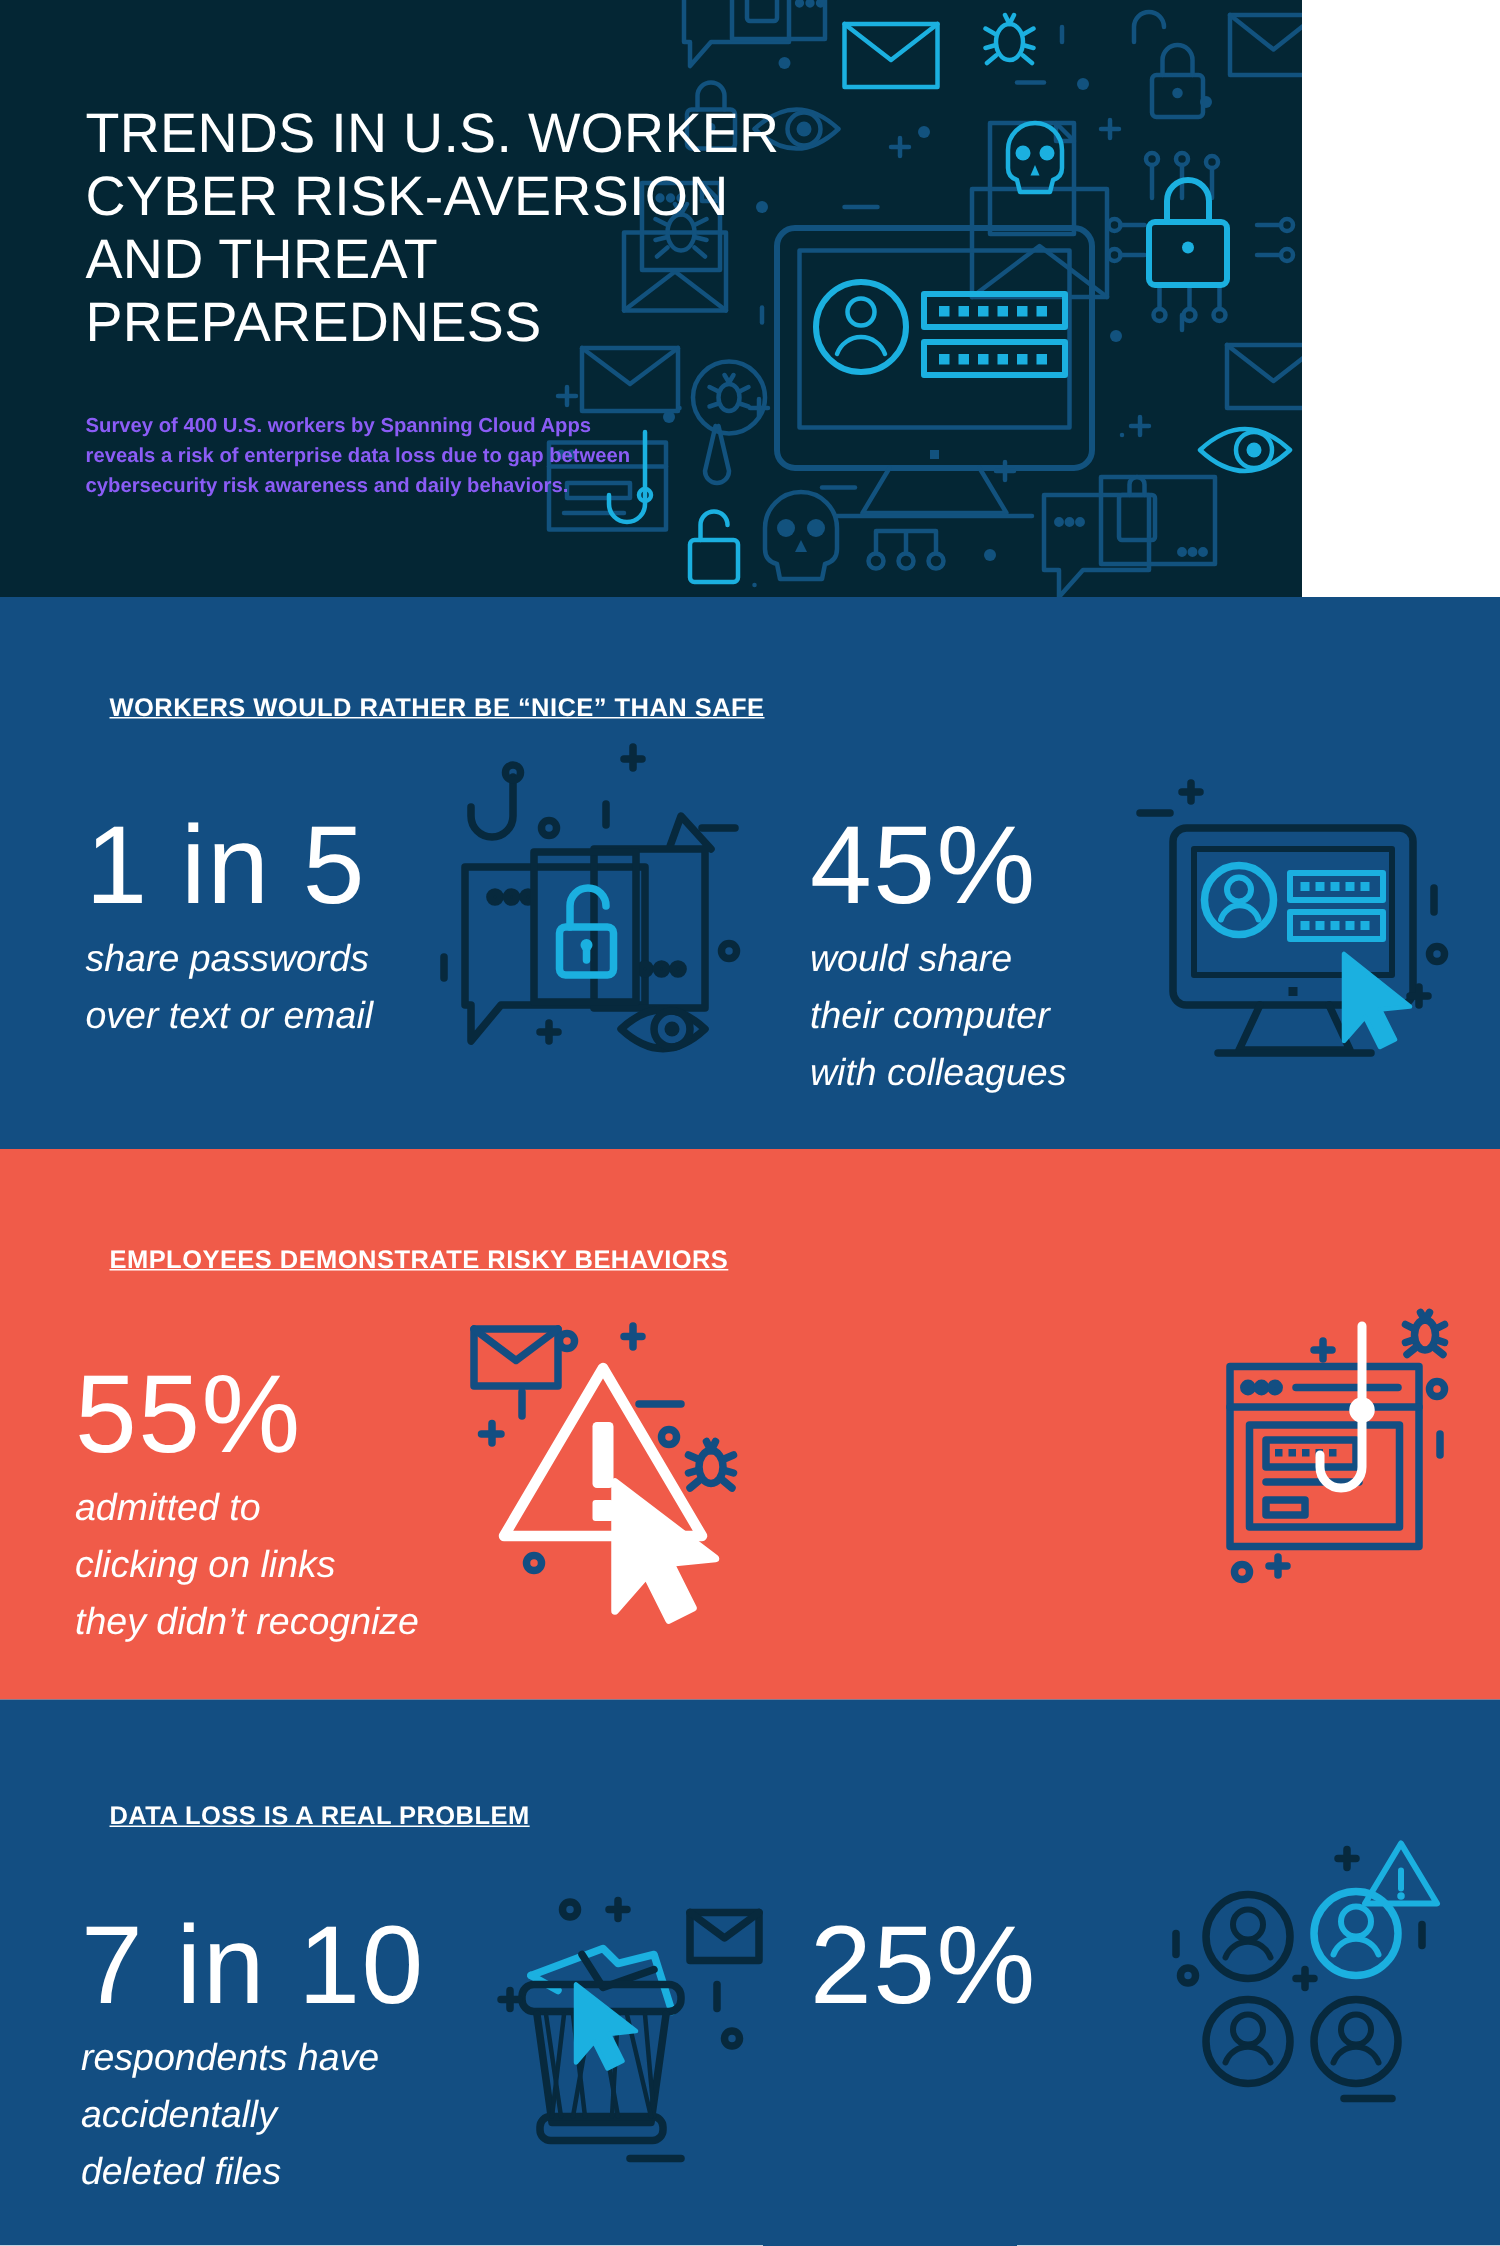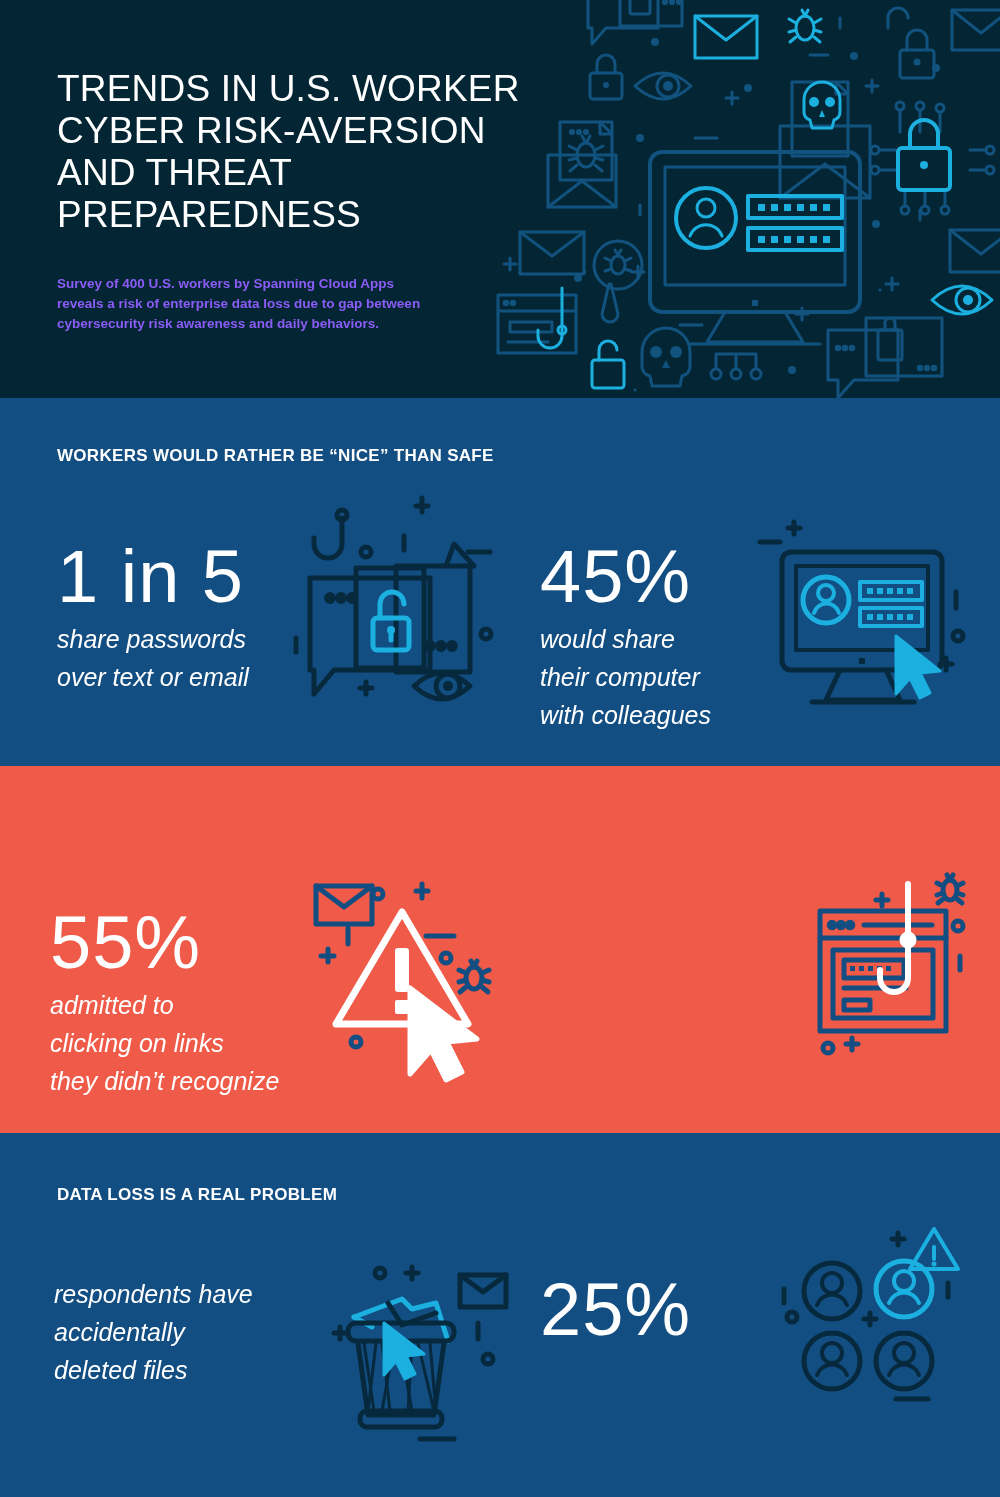--- a/index.html
+++ b/index.html
@@ -10,21 +10,21 @@
   .page{
     position:relative;
     width:1000px;
     height:1497px;
     overflow:hidden;
   }
 
   
   .header{
     position:relative;
-    width:1000px;
+    width:868px;
     height:398px;
     background:#042634;
     overflow:hidden;
   }
   .header-pattern{
     position:absolute;
     top:0; right:0;
     width:520px;
     height:398px;
     overflow:hidden;
@@ -65,21 +65,22 @@
   .sec-blue{ background:#134e82; }
   .sec-coral{ background:#f05b49; }
 
   .sec-heading{
     position:absolute;
     left:57px;
     color:#ffffff;
     font-size:17px;
     font-weight:700;
     letter-spacing:0.3px;
-    margin:0;
+    margin:16px;
+    text-decoration:underline;
   }
 
   .stat-block{ position:absolute;margin-top:28px; }
   .stat-number{
     color:#ffffff;
     font-size:74px;
     line-height:78px;
     font-weight:300;
     letter-spacing:1px;
     margin:0;
@@ -376,20 +377,21 @@
           <path d="M34 6 v-12 M28 0 h12"></path>
           <path d="M196 64 v16"></path>
           <circle cx="198" cy="108" r="5"></circle>
           <path d="M186 142 v-12 M180 136 h12"></path>
         </g>
       </svg>
     </div>
   </div>
 
   <div class="section sec-coral" style="height:367px;">
+    <h2 class="sec-heading" style="top:48px;">EMPLOYEES DEMONSTRATE RISKY BEHAVIORS</h2>
 
     <div class="stat-block" style="left:50px; top:110px;">
       <p class="stat-number">55%</p>
       <p class="stat-caption">admitted to
 clicking on links
 they didn’t recognize</p>
     </div>
 
     <div class="art" style="left:306px; top:110px;">
       <svg width="210" height="215" viewBox="0 0 210 215">
@@ -452,20 +454,21 @@
           <path d="M52 174 v-12 M46 168 h12"></path>
         </g>
       </svg>
     </div>
   </div>
 
   <div class="section sec-blue" style="height:364px;padding-left:24px;">
     <h2 class="sec-heading" style="top:52px;">DATA LOSS IS A REAL PROBLEM</h2>
 
     <div class="stat-block" style="left:54px; top:110px;">
+      <p class="stat-number">7 in 10</p>
       <p class="stat-caption">respondents have
 accidentally
 deleted files</p>
     </div>
 
     <div class="art" style="left:336px; top:130px;">
       <svg width="175" height="185" viewBox="0 0 175 185">
         <g fill="none" stroke="#07293d" stroke-width="5" stroke-linecap="round" stroke-linejoin="round">
 
           <path d="M18 54 l48 -18 l10 10 l24 -6 l12 38" stroke="#1bb0e0"></path>

